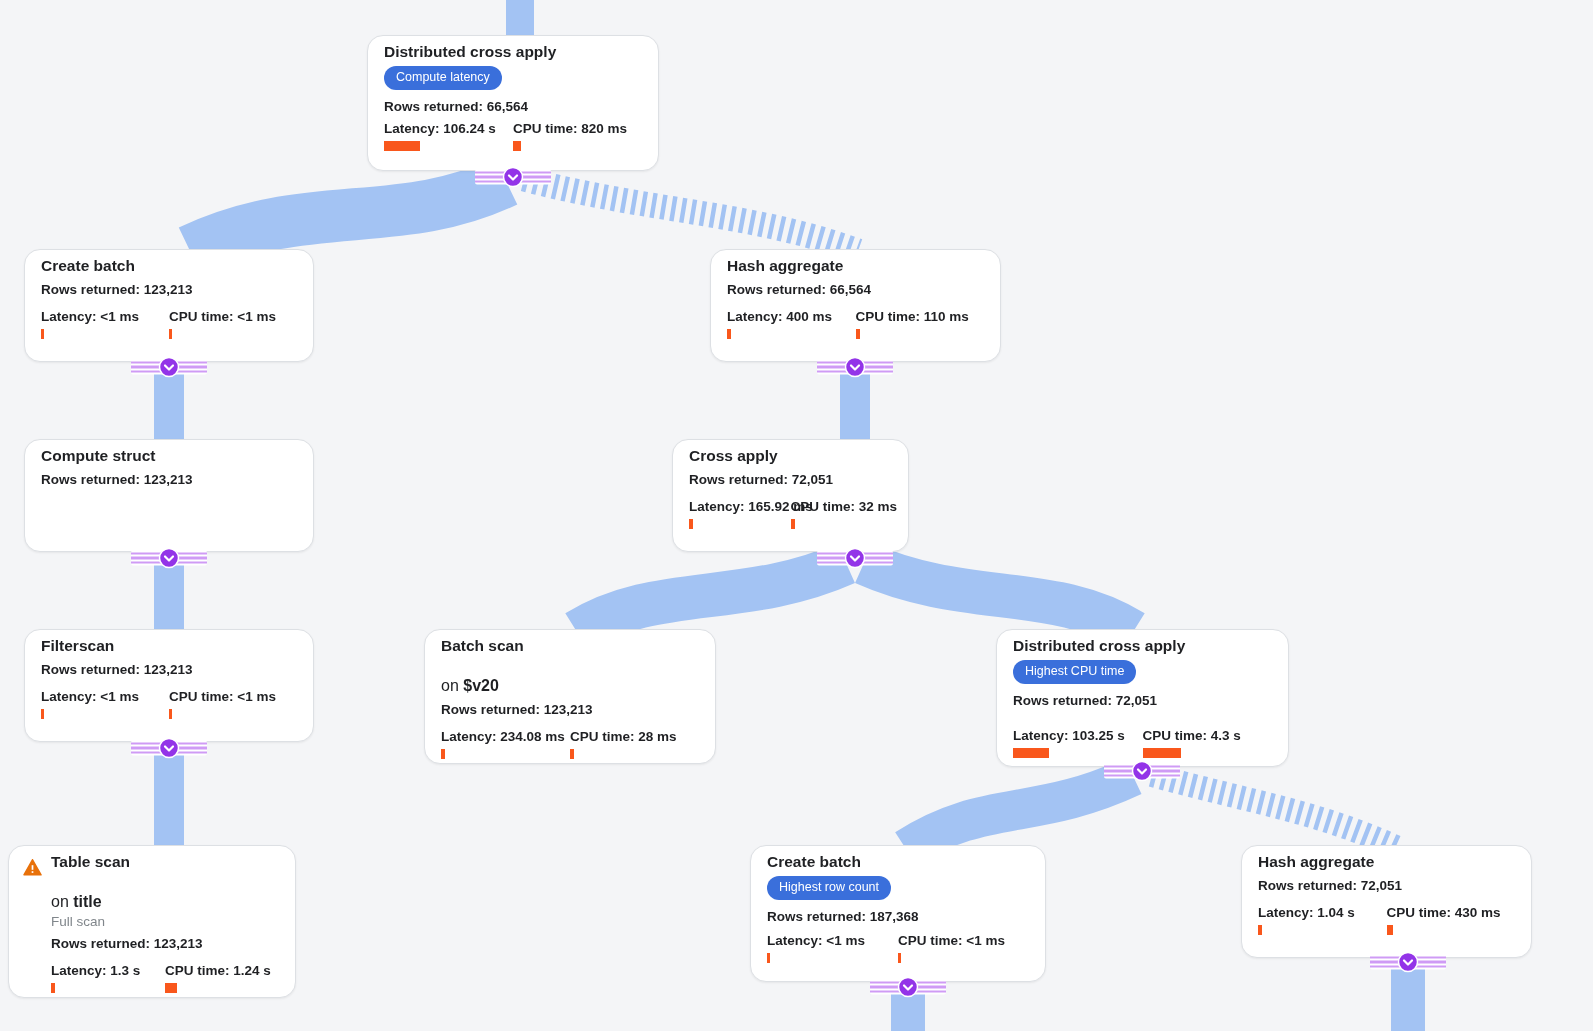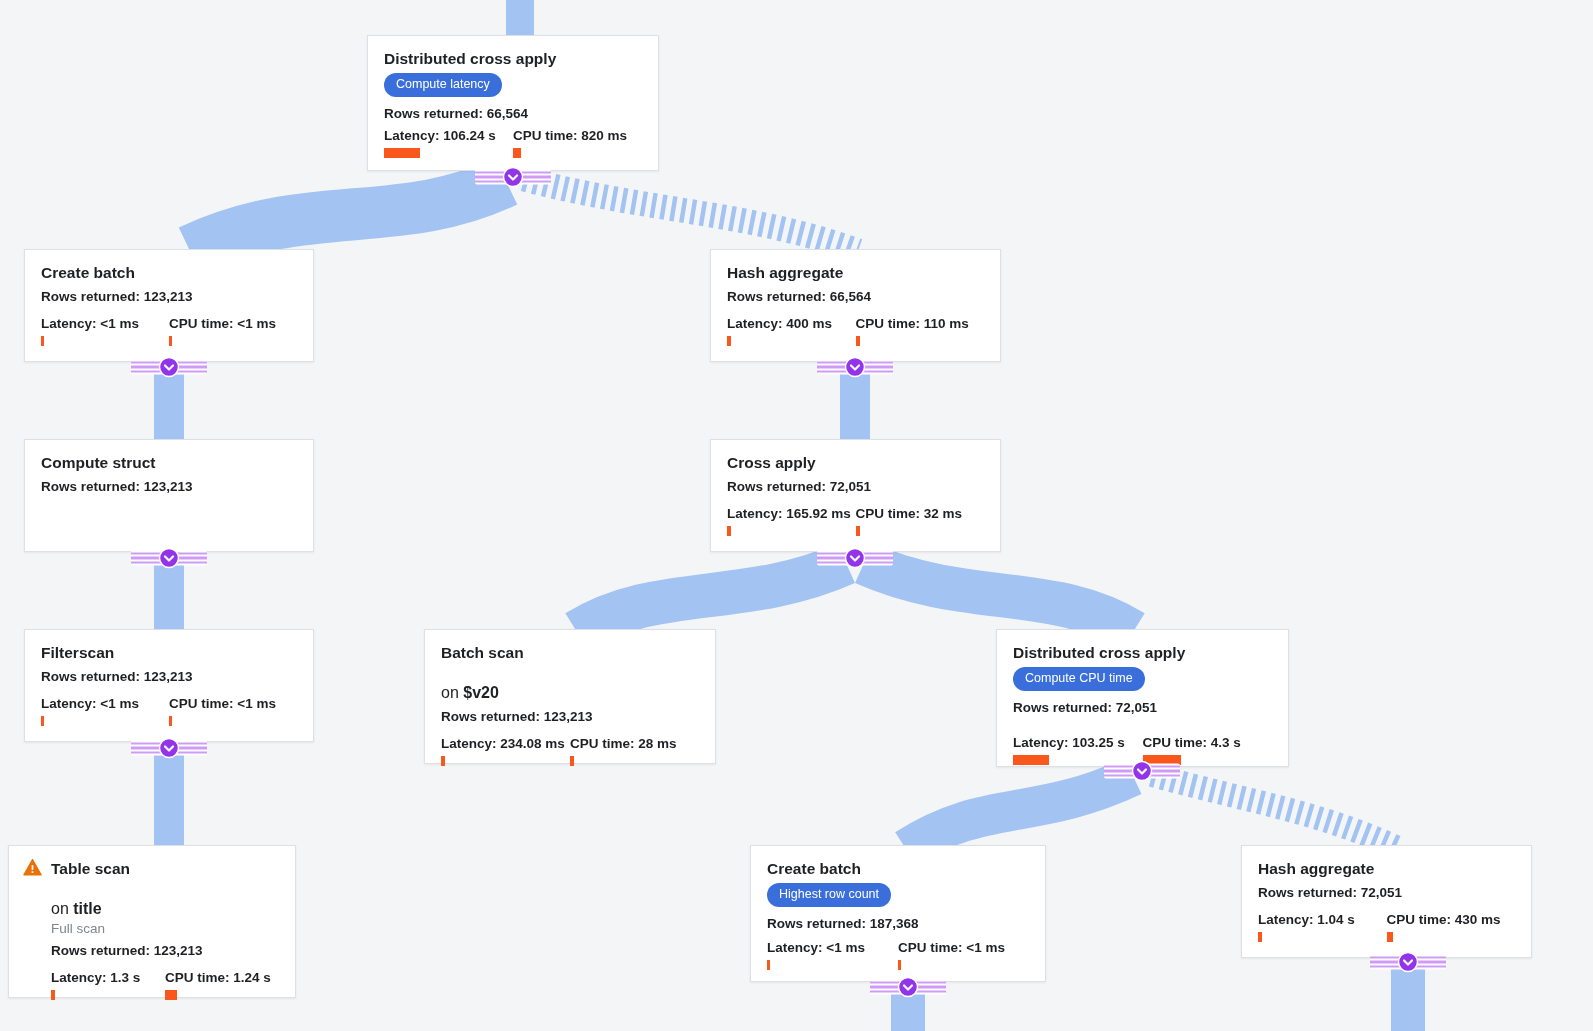--- a/index.html
+++ b/index.html
@@ -11,22 +11,22 @@
   body{margin:0;background:var(--bg);font-family:"Liberation Sans",sans-serif}
   .canvas{position:relative;width:1593px;height:1031px;overflow:hidden;background:var(--bg)}
   svg.layer{position:absolute;left:0;top:0;pointer-events:none}
   .edge{fill:none;stroke:var(--edge-blue)}
   .edge.striped{stroke-dasharray:4.5 5.5}
   .conn-back{fill:#ffffff}
   .conn-line{stroke:var(--connector-light)}
   .conn-circle{fill:var(--connector-purple);stroke:#ffffff;stroke-width:1.5}
   .conn-chev{stroke:#ffffff;stroke-width:2.2;fill:none;stroke-linecap:round;stroke-linejoin:round}
   use.connector{pointer-events:auto;cursor:pointer}
-  .card{position:absolute;background:#fff;border:1px solid var(--card-border);border-radius:0;
-        padding:14px 16px;box-shadow:0 1px 2px rgba(60,64,67,.08);z-index:1}
+  .card{position:absolute;background:#fff;border:1px solid var(--card-border);border-radius:16px;
+        padding:7px 16px;box-shadow:0 1px 2px rgba(60,64,67,.08);z-index:1}
   .title{font-size:15.5px;font-weight:700;color:var(--text-primary)}
   .badge{display:inline-block;background:var(--badge-blue);color:#fff;font-size:12.5px;
          line-height:1;padding:5px 12px 6px;border-radius:12px;margin:5px 0 2px}
   .rows{font-size:13.5px;font-weight:700;color:var(--text-primary);margin-top:7px}
   .onrow{font-size:16px;color:var(--text-primary);margin-top:22px}
   .onrow .onval{font-weight:700}
   .note{font-size:13.5px;color:var(--text-gray);margin-top:3px}
   .metrics{display:flex;margin-top:12px}
   .metric{width:50%}
   .mlabel{font-size:13.5px;font-weight:700;color:var(--text-primary);white-space:nowrap}
@@ -99,21 +99,21 @@
         <div class="bar" style="width: 4px;"></div>
       </div>
     </div>
   </div>
 
   <div class="card" style="left:24px;top:439px;width:290px;height:113px">
     <div class="title">Compute struct</div>
     <div class="rows"><span>Rows returned:</span> <span>123,213</span></div>
   </div>
 
-  <div class="card" style="left:710px;top:439px;width:291px;height:113px">
+  <div class="card" style="left:672px;top:439px;width:237px;height:113px">
     <div class="title">Cross apply</div>
     <div class="rows"><span>Rows returned:</span> <span>72,051</span></div>
     <div class="metrics">
       <div class="metric">
         <div class="mlabel"><span>Latency:</span> <span>165.92 ms</span></div>
         <div class="bar" style="width: 4px;"></div>
       </div>
       <div class="metric">
         <div class="mlabel"><span>CPU time:</span> <span>32 ms</span></div>
         <div class="bar" style="width: 4px;"></div>
@@ -147,21 +147,21 @@
       </div>
       <div class="metric">
         <div class="mlabel"><span>CPU time:</span> <span>28 ms</span></div>
         <div class="bar" style="width: 4px;"></div>
       </div>
     </div>
   </div>
 
   <div class="card" style="left:996px;top:629px;width:293px;height:138px">
     <div class="title">Distributed cross apply</div>
-    <div><span class="badge">Compute CPU time</span></div>
+    <div><span class="badge">Highest CPU time</span></div>
     <div class="rows"><span>Rows returned:</span> <span>72,051</span></div>
     <div class="metrics" style="margin-top:20px">
       <div class="metric">
         <div class="mlabel"><span>Latency:</span> <span>103.25 s</span></div>
         <div class="bar" style="width: 36px;"></div>
       </div>
       <div class="metric">
         <div class="mlabel"><span>CPU time:</span> <span>4.3 s</span></div>
         <div class="bar" style="width: 38px;"></div>
       </div>

